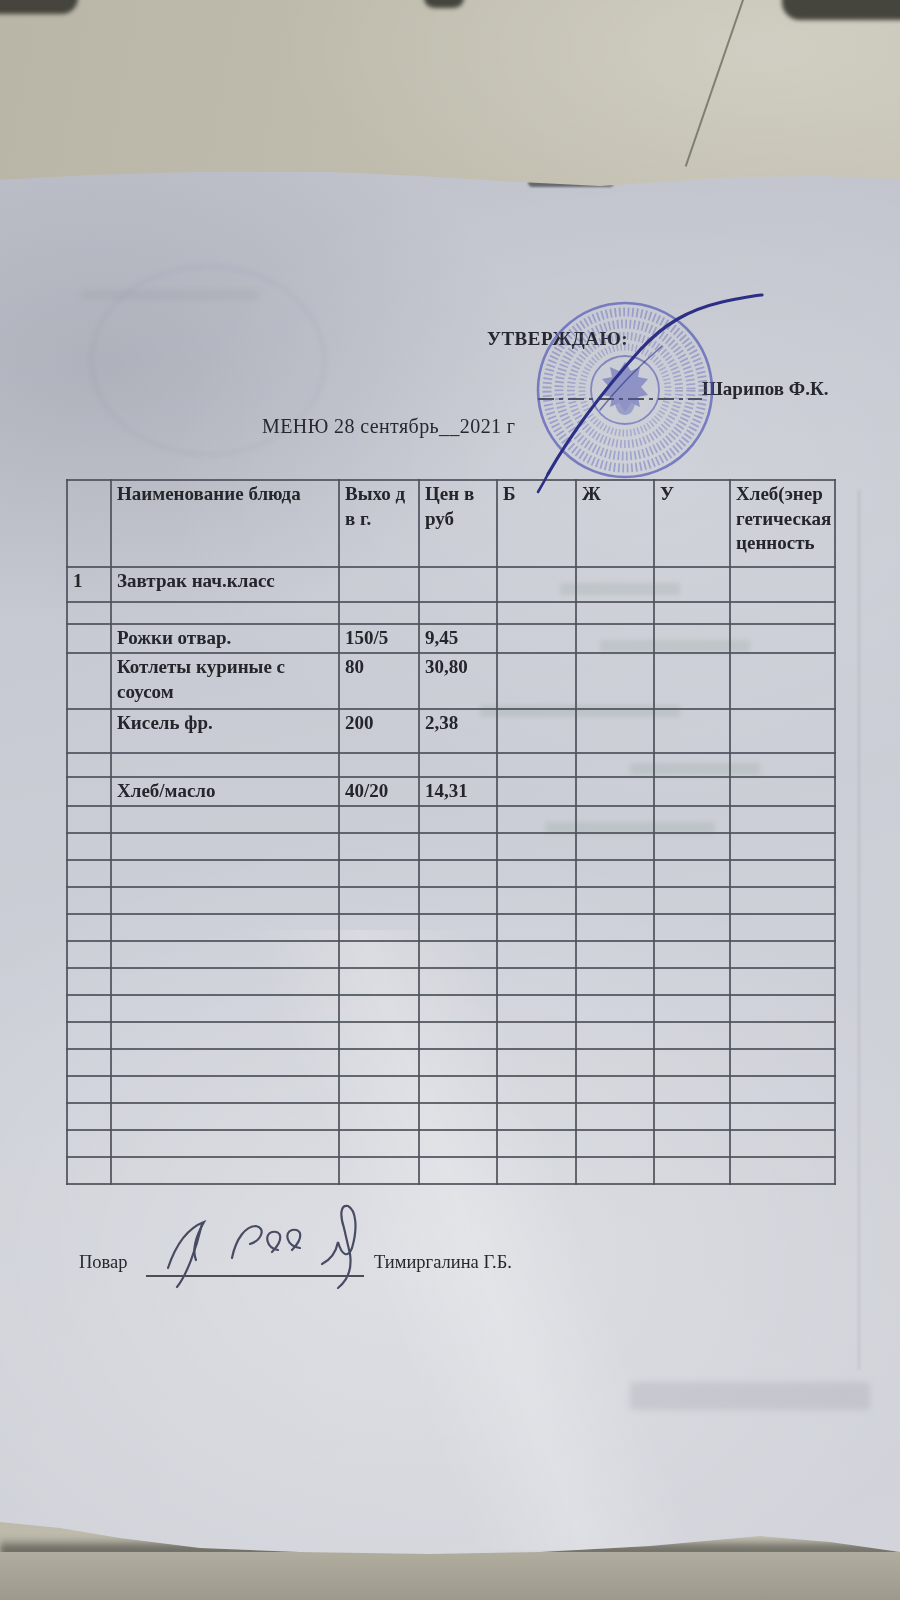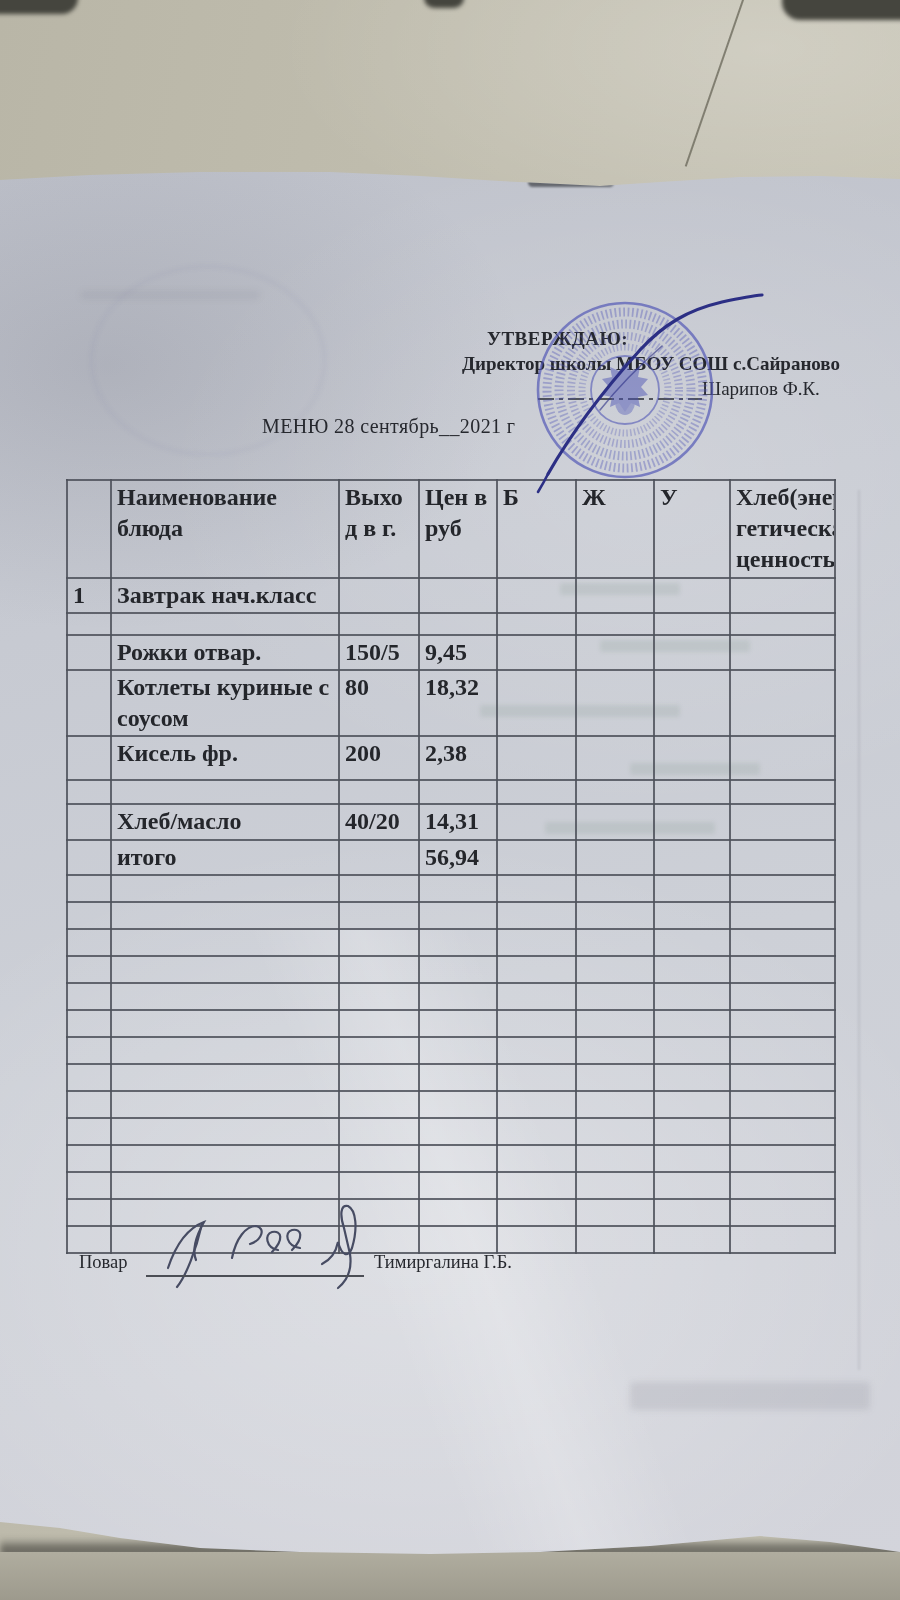--- a/index.html
+++ b/index.html
@@ -37,29 +37,29 @@
       200px 1378px,120px 1368px,60px 1358px,0px 1352px);}
   .edge-smudge{position:absolute;left:528px;top:8px;width:86px;height:9px;background:#3e4147;
       border-radius:5px;opacity:.7;filter:blur(1px);}
   .paper .sheen{position:absolute;left:0;top:760px;width:900px;height:620px;
       background:linear-gradient(70deg,transparent 42%,rgba(255,255,255,.20) 52%,transparent 62%);}
 
   
   .doc-text{position:absolute;color:#26282e;}
   .approve-1{left:487px;top:158px;font-size:19px;font-weight:bold;letter-spacing:.5px;}
   .approve-2{left:462px;top:183px;font-size:19px;font-weight:bold;}
-  .approve-3{left:702px;top:208px;font-size:19px;font-weight:normal;}
+  .approve-3{left:702px;top:208px;font-size:19px;font-weight:bold;}
   .menu-title{left:262px;top:245px;font-size:20px;font-weight:normal;letter-spacing:.4px;}
   .sig-underline-top{position:absolute;left:538px;top:228px;width:164px;height:2px;
       background:repeating-linear-gradient(90deg,#3a3d45 0 16px,transparent 16px 21px,#3a3d45 21px 25px,transparent 25px 30px);opacity:.85;}
 
   
   .table-wrap{position:absolute;left:66px;top:309px;}
   table.menu{border-collapse:collapse;table-layout:fixed;width:768px;
-      font-size:24px;font-weight:bold;color:#24262b;border-radius:27px;}
+      font-size:19px;font-weight:bold;color:#24262b;border-radius:27px;}
   table.menu th, table.menu td{border:2px solid rgba(78,81,90,.85);
       text-align:left;vertical-align:top;padding:1px 5px;line-height:1.30;
       overflow:hidden;white-space:normal;}
   table.menu th{font-weight:bold;}
   tr.hdr{height:87px;}
 
   
   .povar-label{left:79px;top:1082px;font-size:18.5px;}
   .povar-name{left:374px;top:1082px;font-size:18.5px;}
   .povar-line{position:absolute;left:146px;top:1105px;width:218px;height:2px;background:#4b4e55;}
@@ -93,21 +93,20 @@
     <div class="ghost" style="left:560px;top:413px;width:120px;height:12px;"></div>
     <div class="ghost" style="left:600px;top:470px;width:150px;height:12px;"></div>
     <div class="ghost" style="left:480px;top:535px;width:200px;height:12px;"></div>
     <div class="ghost" style="left:630px;top:593px;width:130px;height:12px;"></div>
     <div class="ghost" style="left:545px;top:652px;width:170px;height:12px;"></div>
     <div class="ghostgray" style="left:630px;top:1212px;width:240px;height:28px;"></div>
     <div class="ghostgray" style="left:80px;top:120px;width:180px;height:10px;opacity:.6;"></div>
     <div class="ghost-vline"></div>
 
     <div class="doc-text approve-1">УТВЕРЖДАЮ:</div>
-    <div class="doc-text approve-2">Директор школы МБОУ СОШ с.Сайраново</div>
     <div class="sig-underline-top"></div>
     <div class="doc-text approve-3">Шарипов Ф.К.</div>
 
     <div class="doc-text menu-title">МЕНЮ  28 сентябрь__2021 г</div>
 
     <div class="table-wrap">
       <table class="menu">
         <colgroup>
           <col style="width:44px">
             <col style="width:228px">
@@ -158,21 +157,21 @@
               <td>9,45</td>
               <td></td>
               <td></td>
               <td></td>
               <td></td>
             </tr>
             <tr style="height: 56px;">
               <td></td>
               <td>Котлеты куриные с соусом</td>
               <td>80</td>
-              <td>18,32</td>
+              <td>30,80</td>
               <td></td>
               <td></td>
               <td></td>
               <td></td>
             </tr>
             <tr style="height: 44px;">
               <td></td>
               <td>Кисель фр.</td>
               <td>200</td>
               <td>2,38</td>
@@ -189,30 +188,20 @@
               <td></td>
               <td></td>
               <td></td>
               <td></td>
             </tr>
             <tr style="height: 24px;">
               <td></td>
               <td>Хлеб/масло</td>
               <td>40/20</td>
               <td>14,31</td>
-              <td></td>
-              <td></td>
-              <td></td>
-              <td></td>
-            </tr>
-            <tr style="height: 33px;">
-              <td></td>
-              <td>итого</td>
-              <td></td>
-              <td>56,94</td>
               <td></td>
               <td></td>
               <td></td>
               <td></td>
             </tr>
             <tr style="height: 27px;">
               <td></td>
               <td></td>
               <td></td>
               <td></td>

